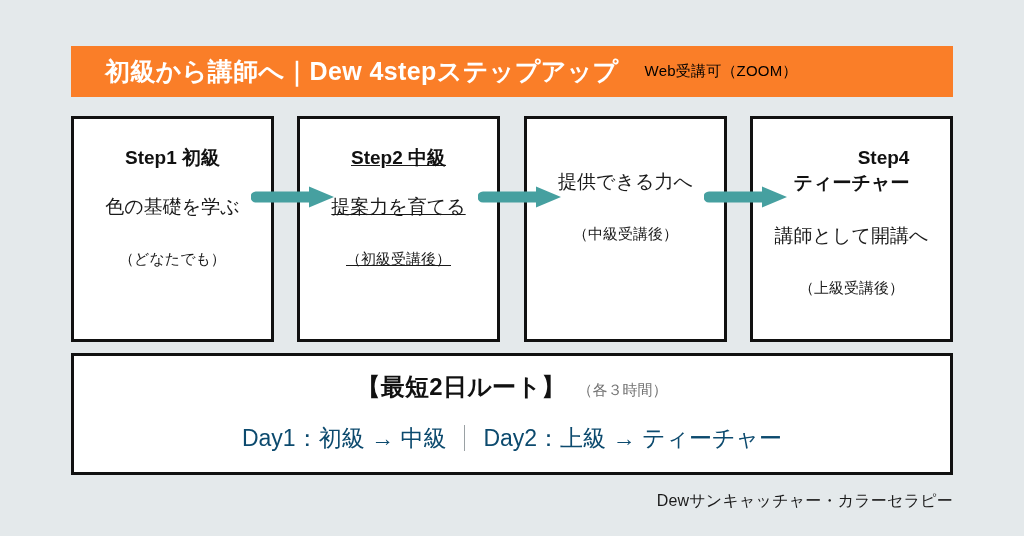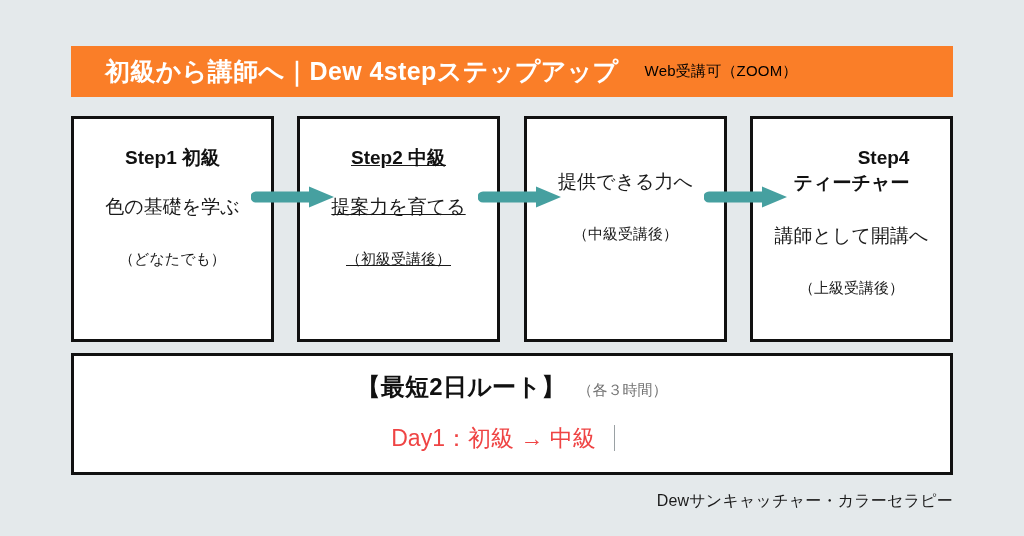--- a/index.html
+++ b/index.html
@@ -146,21 +146,21 @@
     font-weight: normal;
     color: #737373;
     margin-left: 12px;
   }
   .route-days {
     display: flex;
     align-items: center;
     justify-content: center;
     margin-top: 20px;
     font-size: 23px;
-    color: #ef4444;
+    color: #0c4a6e;
     white-space: nowrap;
   }
   .route-sep {
     display: inline-block;
     width: 1px;
     height: 26px;
     background: #9aa1a4;
     margin: 0 18px;
   }
 
@@ -230,18 +230,19 @@
   </div>
 
   <div class="route-box">
     <div class="route-headline">
       <span class="route-title">【最短2日ルート】</span>
       <span class="route-note">（各３時間）</span>
     </div>
     <div class="route-days">
       <span>Day1：初級 → 中級</span>
       <span class="route-sep"></span>
+      <span>Day2：上級 → ティーチャー</span>
     </div>
   </div>
 
   <div class="footer">Dewサンキャッチャー・カラーセラピー</div>
 
 </div>
 
 </body></html>

